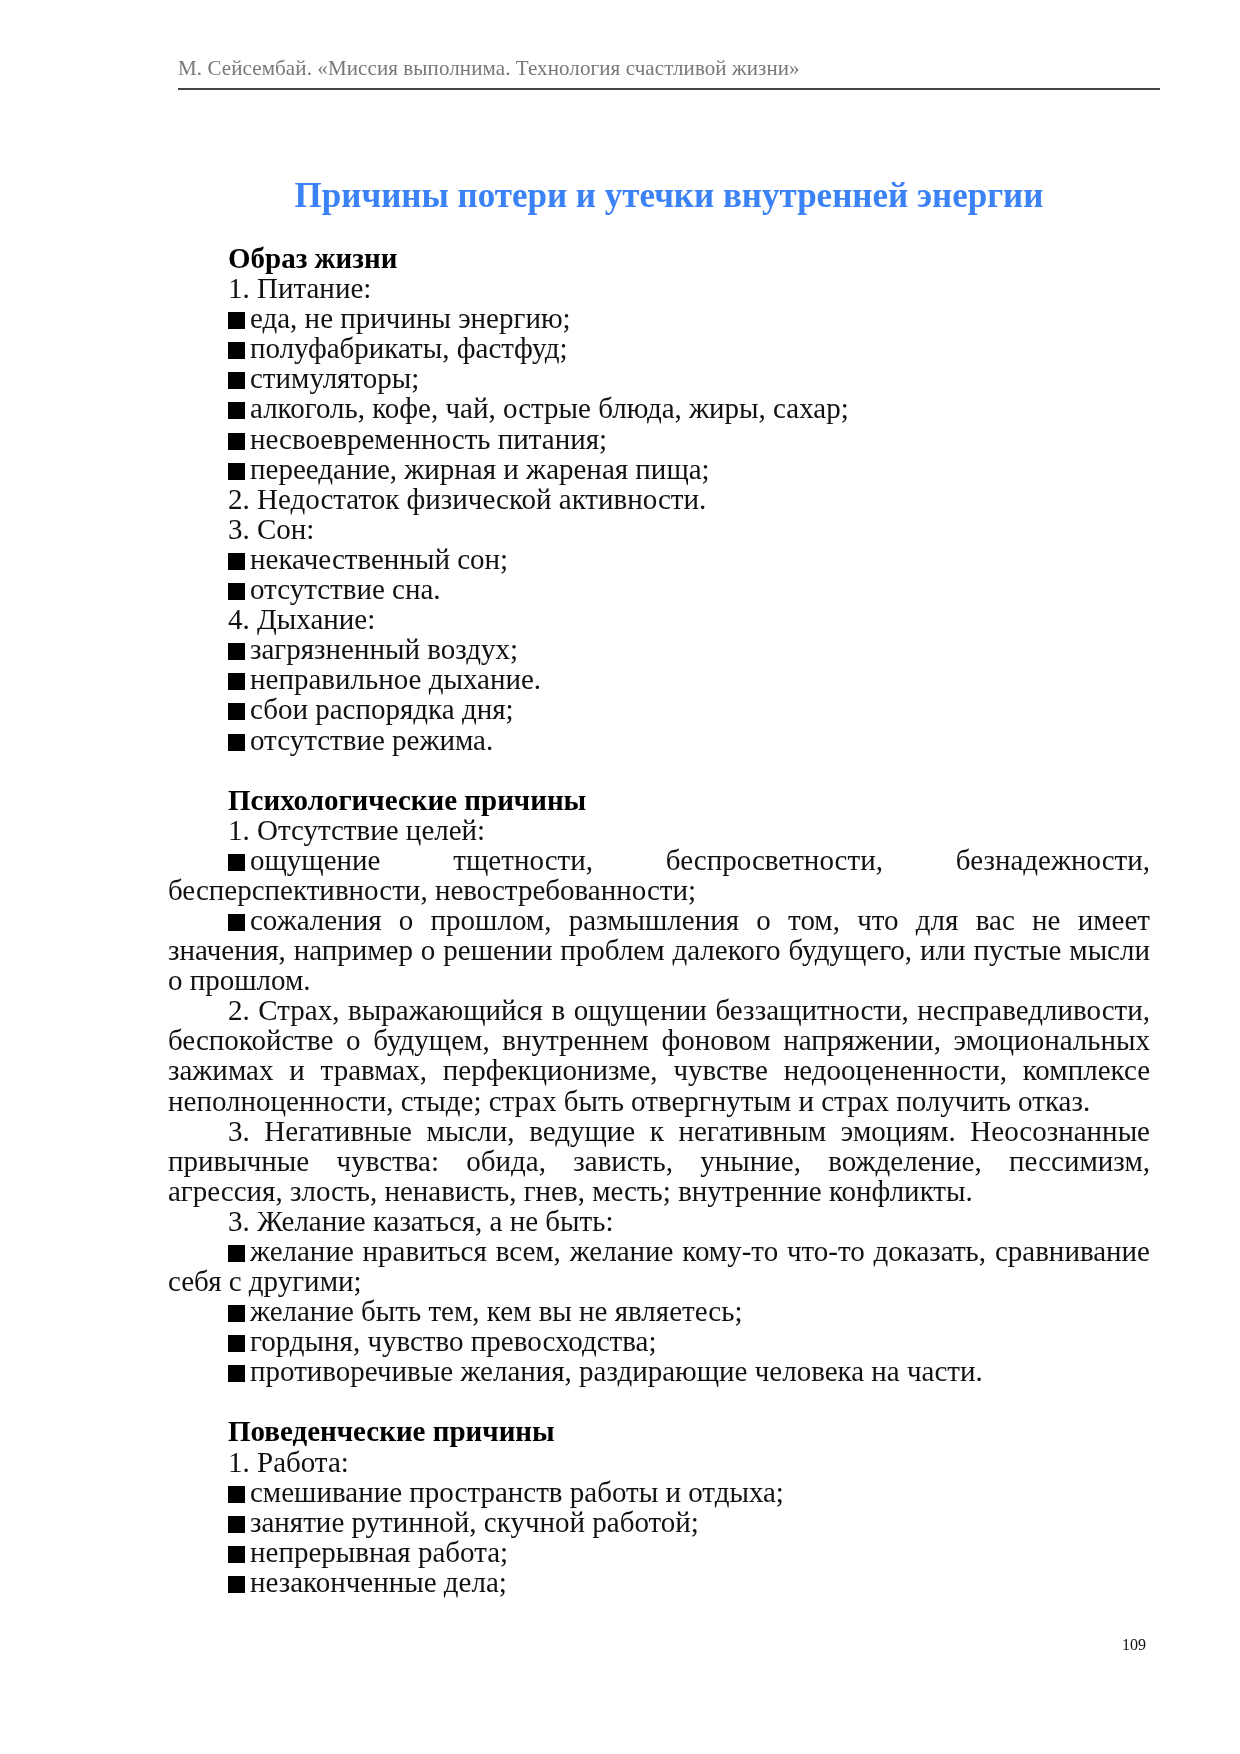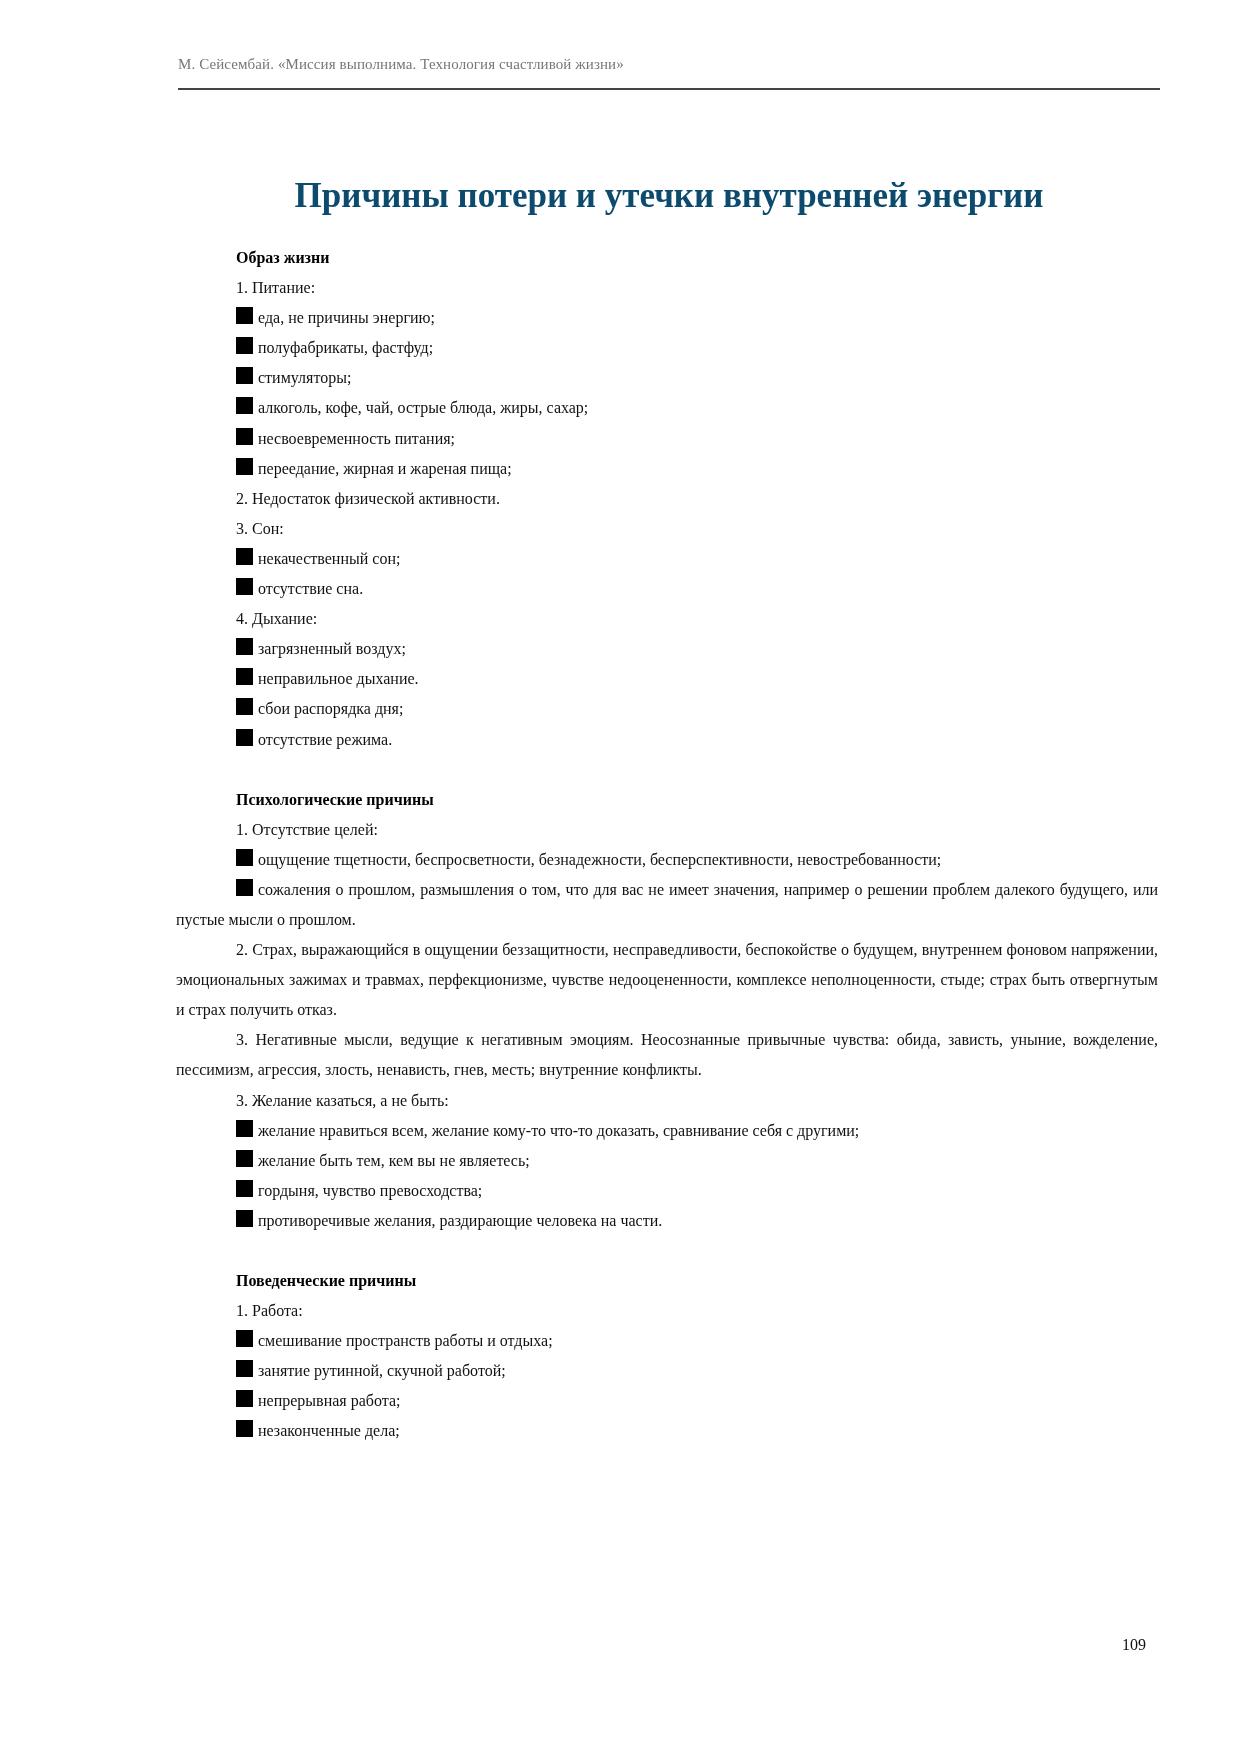--- a/index.html
+++ b/index.html
@@ -1,24 +1,24 @@
 <!DOCTYPE html>
 <html><head>
 <meta charset="utf-8">
 <style>
   html, body { margin: 0; padding: 0; background: #ffffff; }
   body { width: 1240px; height: 1754px; position: relative; overflow: hidden;
          font-family: "Liberation Serif", "DejaVu Serif", serif; color: #111; }
   .header { position: absolute; left: 178px; top: 56px; width: 982px;
-            font-size: 15px; color: #777; letter-spacing: 0.1px; }
+            font-size: 21px; color: #777; letter-spacing: 0.1px; }
   .rule { position: absolute; left: 178px; top: 88px; width: 982px; height: 2px; background: #444; }
   .title { position: absolute; left: 178px; width: 982px; top: 176px; text-align: center;
-           font-weight: bold; font-size: 35px; color: #0c4a6e; }
-  .content { position: absolute; left: 176px; top: 243px; width: 982px;
-             font-size: 16px; line-height: 30.1px; color: #111; }
+           font-weight: bold; font-size: 35px; color: #3b82f6; }
+  .content { position: absolute; left: 168px; top: 243px; width: 982px;
+             font-size: 29px; line-height: 30.1px; color: #111; }
   .ind { padding-left: 60px; }
   .h { font-weight: bold; color: #000; }
   .gap { height: 30px; }
   .b::before { content: ""; display: inline-block; width: 17px; height: 17px; background: #000;
                margin-right: 5px; vertical-align: -1px; }
   .par { text-align: justify; text-indent: 60px; text-align-last: left; }
   .pageno { position: absolute; left: 1122px; top: 1636px; font-size: 16px; color: #111; }
 </style>
 </head>
 <body>

